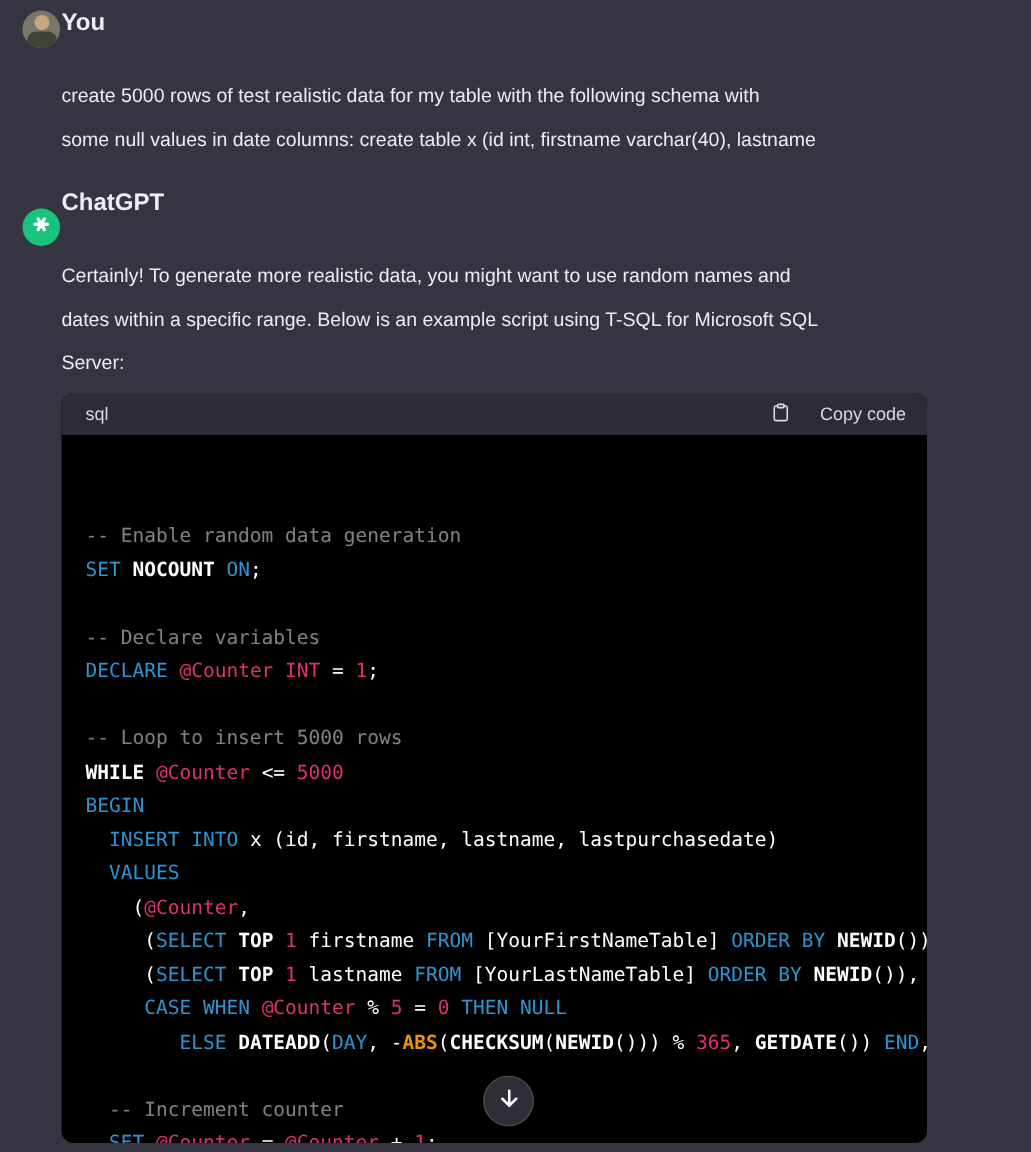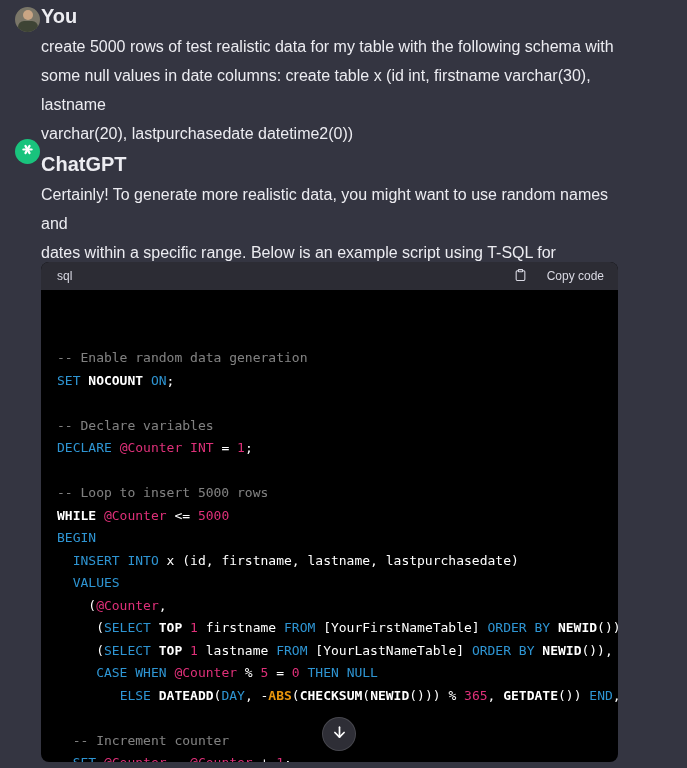--- a/index.html
+++ b/index.html
@@ -9,23 +9,23 @@
   .page { position:relative; width:687px; height:768px; background:#343541; overflow:hidden; }
 
   .avatar { position:absolute; left:15px; width:25px; height:25px; border-radius:50%; overflow:hidden; }
   .avatar-user { top:7px; background:#7a7668; }
   .avatar-user .head { position:absolute; left:7.5px; top:3px; width:10px; height:10px; border-radius:50%; background:#c9a584; }
   .avatar-user .torso { position:absolute; left:2.5px; top:14px; width:20px; height:12px; border-radius:6px; background:#3e4435; }
   .avatar-assistant { top:139px; background:#19c37d; display:flex; align-items:center; justify-content:center; }
 
   .msg-content { position:absolute; left:41px; width:578px; color:#ececf1; }
   .msg-user { top:6px; }
-  .msg-assistant { top:154px; }
-  .author { font-size:20px; font-weight:700; line-height:20px; color:#ececf1; }
-  .para { margin-top:6px; font-size:16px; line-height:29px; color:#ececf1; }
+  .msg-assistant { top:126px; }
+  .author { font-size:16px; font-weight:700; line-height:20px; color:#ececf1; }
+  .para { margin-top:23px; font-size:13px; line-height:29px; color:#ececf1; }
 
   .code-block { position:absolute; left:41px; top:262px; width:577px; height:500px;
     border-radius:8px; overflow:hidden; background:#000; }
   .code-header { height:28px; background:#2c2c34; display:flex; align-items:center;
     justify-content:space-between; padding:0 14px 0 16px; }
   .lang-label { font-size:12px; color:#d9d9e3; }
   .copy-btn { display:flex; align-items:center; gap:20px; font-size:12px; color:#d9d9e3;
     background:none; border:none; cursor:pointer; font-family:"Liberation Sans", sans-serif; }
   .code-body { padding:17px 16px 0 16px; font-family:"DejaVu Sans Mono", monospace;
     font-size:13px; line-height:22.5px; white-space:pre; overflow:hidden; color:#fff; height:472px;margin-top:40px; }
@@ -48,22 +48,21 @@
 <div class="page">
 
   <div class="avatar avatar-user">
     <div class="head"></div>
     <div class="torso"></div>
   </div>
   <div class="msg-content msg-user">
     <div class="author">You</div>
     <div class="para">
         <div>create 5000 rows of test realistic data for my table with the following schema with</div>
-        <div>some null values in date columns: create table x (id int, firstname varchar(30), lastname</div>
-        <div>varchar(20), lastpurchasedate datetime2(0))</div>
+        <div>some null values in date columns: create table x (id int, firstname varchar(40), lastname</div>
       </div>
   </div>
 
   <div class="avatar avatar-assistant">
     <span>
       <svg width="17" height="17" viewBox="0 0 24 24">
         <g fill="#ffffff">
           <rect x="4.6" y="10.45" width="14.8" height="3.1" rx="1.55"></rect>
           <rect x="4.6" y="10.45" width="14.8" height="3.1" rx="1.55" transform="rotate(60 12 12)"></rect>
           <rect x="4.6" y="10.45" width="14.8" height="3.1" rx="1.55" transform="rotate(120 12 12)"></rect>

